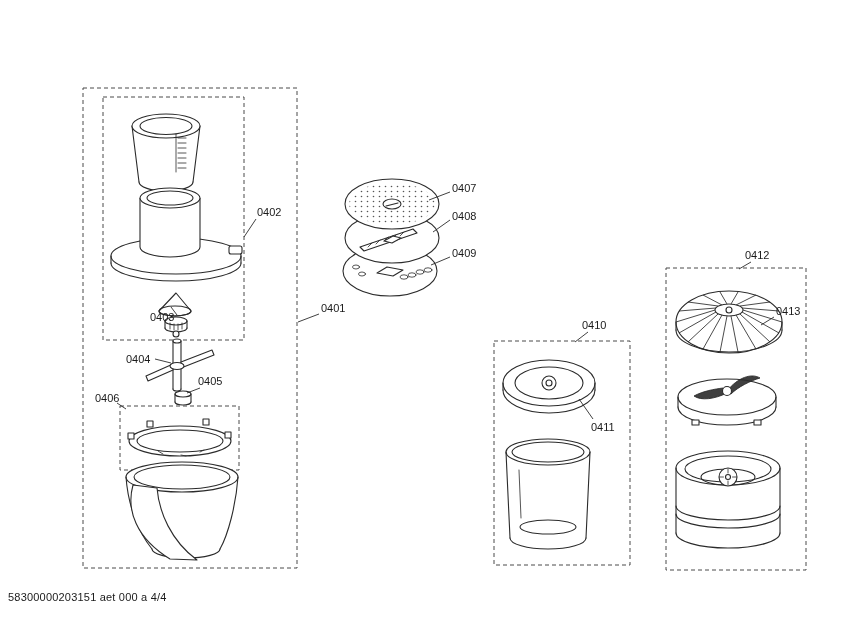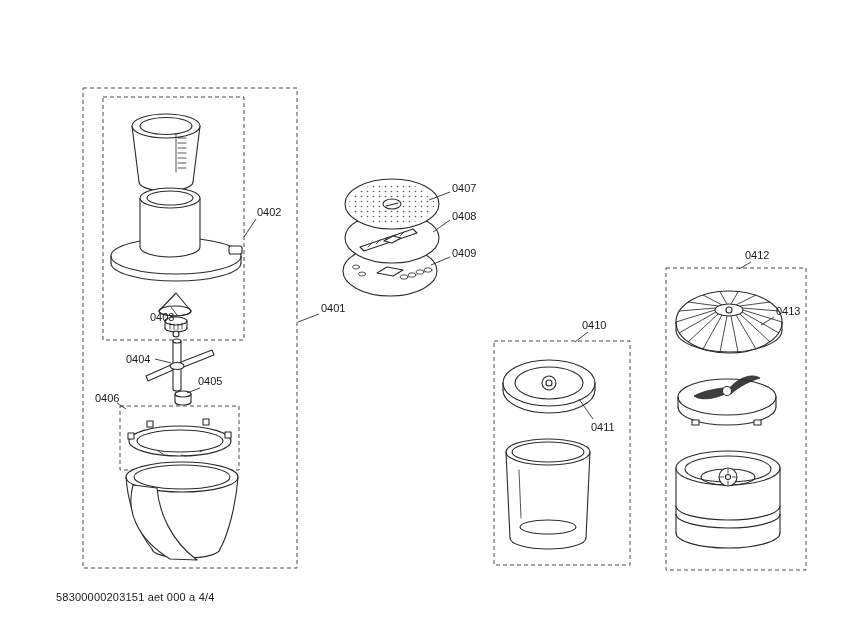--- a/index.html
+++ b/index.html
@@ -1,18 +1,18 @@
 <!DOCTYPE html>
 <html><head>
 <meta charset="utf-8">
 <style>
   html,body { margin:0; padding:0; background:#ffffff; }
   .page { position:relative; width:847px; height:635px; background:#ffffff; overflow:hidden;
           font-family:"Liberation Sans",sans-serif; }
-  .footer { position:absolute; left:8px; top:591px; font-size:11px; color:#1a1a1a; letter-spacing:0.2px;margin-left:48px; }
+  .footer { position:absolute; left:8px; top:591px; font-size:11px; color:#1a1a1a; letter-spacing:0.2px; }
   svg { position:absolute; left:0; top:0; }
   .ln  { fill:none; stroke:#2b2b2b; stroke-width:1.1; stroke-linecap:round; stroke-linejoin:round; }
   .wf  { fill:#ffffff; stroke:#2b2b2b; stroke-width:1.1; stroke-linejoin:round; }
   .tk  { fill:none; stroke:#2b2b2b; stroke-width:0.8; stroke-linecap:round; }
   .dash{ fill:none; stroke:#4a4a4a; stroke-width:1; stroke-dasharray:4 3; }
   .leader { stroke:#2b2b2b; stroke-width:0.9; fill:none; }
   .rib { stroke:#2b2b2b; stroke-width:0.85; fill:none; }
   .bl  { fill:#3f3f3f; stroke:#222222; stroke-width:0.8; }
   .lbl { font-family:"Liberation Sans",sans-serif; font-size:11px; fill:#1a1a1a; }
 </style>

